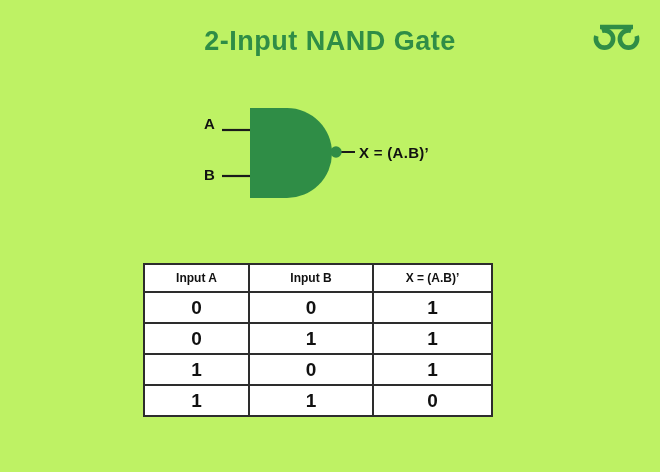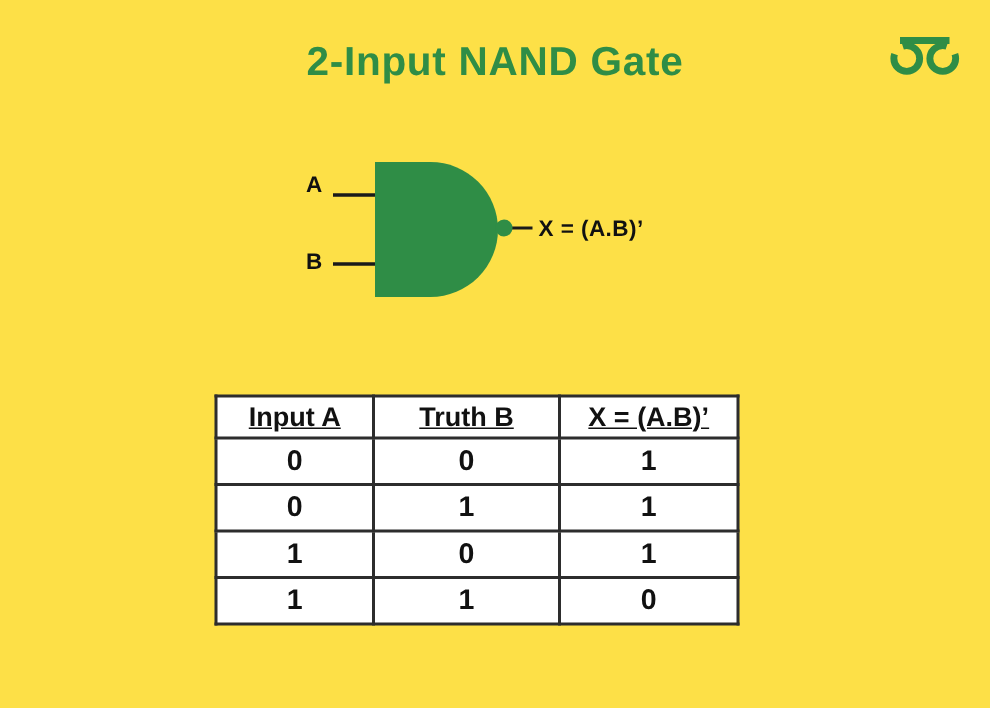--- a/index.html
+++ b/index.html
@@ -5,21 +5,21 @@
   html, body {
     margin: 0;
     padding: 0;
     background: #ffffff;
     font-family: "Liberation Sans", sans-serif;
   }
   .canvas {
     position: relative;
     width: 660px;
     height: 472px;
-    background: #fde047;
+    background: #bef264;
     overflow: hidden;
   }
   .page-title {
     position: absolute;
     left: 0;
     top: 26px;
     width: 660px;
     text-align: center;
     font-size: 27px;
     font-weight: bold;
@@ -78,23 +78,22 @@
   table.truth-table td {
     border: 2px solid #2d2d2d;
     text-align: center;
     vertical-align: middle;
     color: #111111;
     background: #ffffff;
     padding: 0;
   }
   table.truth-table th {
     height: 26px;
-    font-size: 18px;
+    font-size: 12px;
     font-weight: bold;
-    text-decoration: underline;
   }
   table.truth-table td {
     height: 29px;
     font-size: 19px;
     font-weight: bold;
   }
   .col-a { width: 105px; }
   .col-b { width: 124px; }
   .col-x { width: 119px; }
 </style>
@@ -126,21 +125,21 @@
 
   <table class="truth-table">
     <colgroup>
       <col class="col-a">
       <col class="col-b">
       <col class="col-x">
     </colgroup>
     <thead>
       <tr>
         <th>Input A</th>
-        <th>Truth B</th>
+        <th>Input B</th>
         <th>X = (A.B)’</th>
       </tr>
     </thead>
     <tbody>
       <tr>
         <td>0</td>
         <td>0</td>
         <td>1</td>
       </tr>
       <tr>

